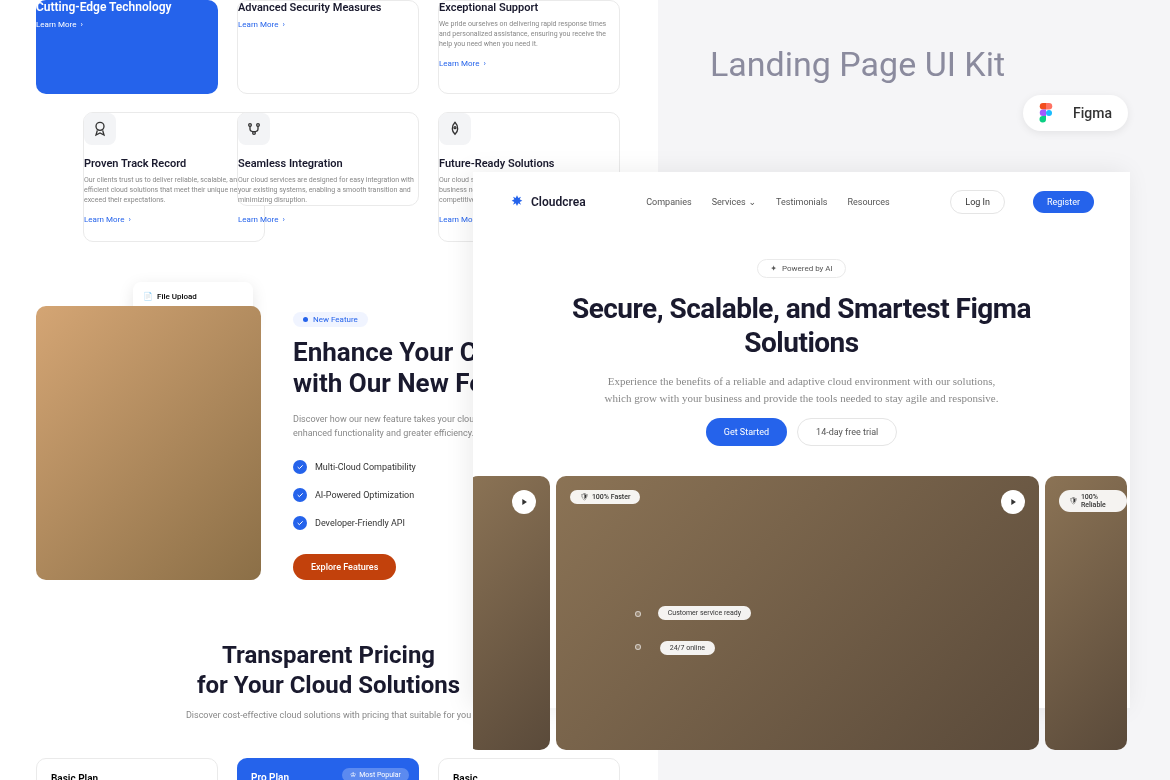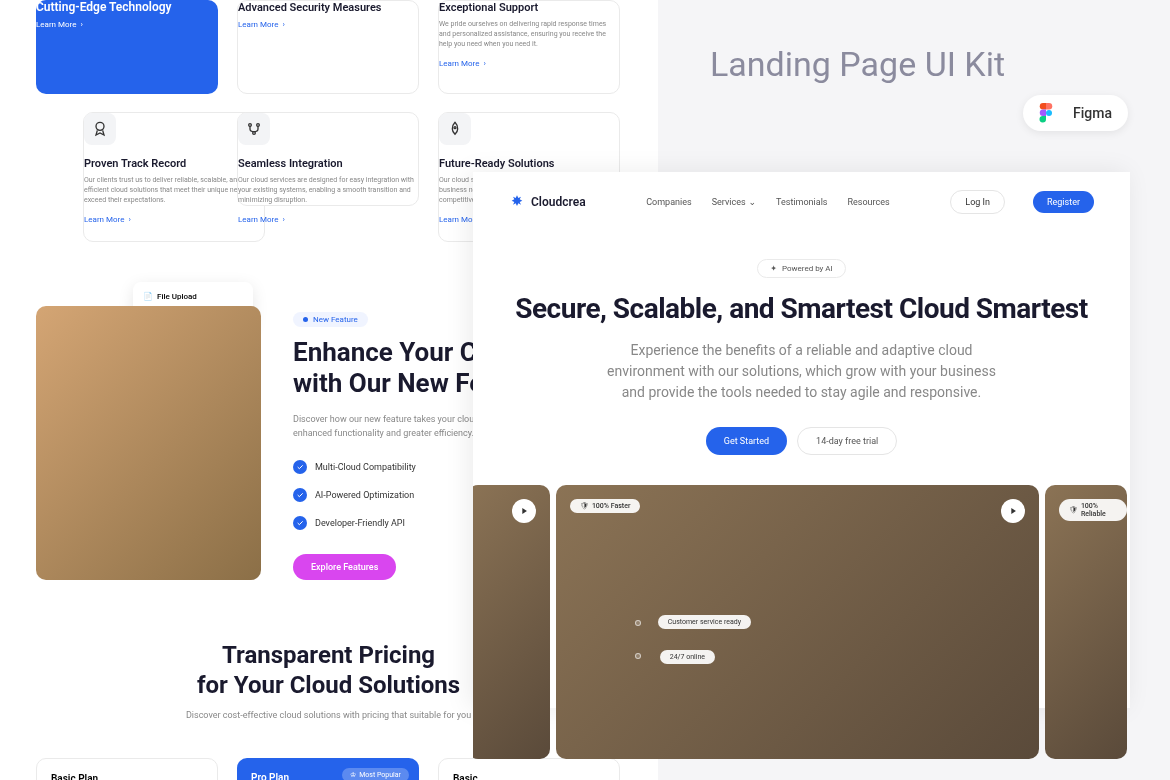--- a/index.html
+++ b/index.html
@@ -36,21 +36,21 @@
 
 .feature-section { position: absolute; top: 307px; left: 293px; width: 360px; }
 .new-badge { display: inline-flex; align-items: center; gap: 5px; background: #f0f4ff; border-radius: 12px; padding: 3px 10px; font-size: 8px; color: #2563eb; margin-bottom: 10px; }
 .new-badge .dot { width: 5px; height: 5px; background: #2563eb; border-radius: 50%; }
 .feature-h { font-size: 26px; font-weight: 700; color: #1a1a2e; line-height: 1.2; margin-bottom: 14px; }
 .feature-p { font-size: 9px; color: #888; line-height: 1.5; margin-bottom: 20px; }
 .feature-list { display: grid; grid-template-columns: 1fr 1fr; gap: 14px 20px; margin-bottom: 24px; }
 .feature-item { display: flex; align-items: center; gap: 8px; font-size: 9px; color: #333; }
 .check { width: 14px; height: 14px; background: #2563eb; border-radius: 50%; display: flex; align-items: center; justify-content: center; flex-shrink: 0; }
 .check svg { width: 8px; height: 8px; }
-.explore-btn { background: #d946ef; color: #fff; border: none; border-radius: 18px; padding: 8px 18px; font-size: 9px; font-weight: 500; cursor: pointer; }
+.explore-btn { background: #c2410c; color: #fff; border: none; border-radius: 18px; padding: 8px 18px; font-size: 9px; font-weight: 500; cursor: pointer; }
 
 .pricing-section { position: absolute; top: 640px; left: 36px; width: 585px; text-align: center; }
 .pricing-h { font-size: 24px; font-weight: 700; color: #1a1a2e; line-height: 1.25; margin-bottom: 10px; }
 .pricing-p { font-size: 9px; color: #888; margin-bottom: 30px; }
 .plan-card { position: absolute; background: #fff; border: 1px solid #eaeaea; border-radius: 10px; padding: 14px; width: 182px; text-align: left; }
 .plan1 { top: 758px; left: 36px; }
 .plan2 { top: 758px; left: 237px; background: #2563eb; border: none; color: #fff; }
 .plan3 { top: 758px; left: 438px; }
 .plan-name { font-size: 10px; font-weight: 600; }
 .plan2 .plan-name { color: #fff; }
@@ -62,21 +62,21 @@
 .logo-icon { width: 16px; height: 16px; }
 .nav-links { display: flex; gap: 20px; }
 .nav-links a { font-size: 9px; color: #555; text-decoration: none; display: flex; align-items: center; gap: 3px; }
 .nav-actions { display: flex; gap: 28px; align-items: center; }
 .login-btn { font-size: 9px; color: #333; background: #fff; border: 1px solid #e5e5e5; border-radius: 16px; padding: 6px 14px; cursor: pointer; }
 .register-btn { font-size: 9px; color: #fff; background: #2563eb; border: none; border-radius: 16px; padding: 6px 14px; cursor: pointer; }
 
 .hero { text-align: center; padding: 24px 40px 30px; }
 .ai-badge { display: inline-flex; align-items: center; gap: 5px; background: #fff; border: 1px solid #eaeaea; border-radius: 14px; padding: 4px 12px; font-size: 8px; color: #555; margin-bottom: 14px; }
 .hero-h { font-size: 28px; font-weight: 700; color: #1a1a2e; line-height: 1.2; margin-bottom: 14px; letter-spacing: -0.5px; }
-.hero-p { font-size: 14px; color: #888; line-height: 1.5; max-width: 400px; margin: 0 auto 24px; }
+.hero-p { font-size: 11px; color: #888; line-height: 1.5; max-width: 400px; margin: 0 auto 12px; font-family: Liberation Serif, serif; }
 .hero-actions { display: flex; gap: 10px; justify-content: center; }
 .get-started { background: #2563eb; color: #fff; border: none; border-radius: 18px; padding: 8px 18px; font-size: 9px; cursor: pointer; }
 .trial-btn { background: #fff; color: #555; border: 1px solid #e5e5e5; border-radius: 18px; padding: 8px 18px; font-size: 9px; cursor: pointer; }
 
 .gallery { display: flex; gap: 6px; padding: 0 0 20px; overflow: hidden; }
 .gallery-item { flex-shrink: 0; height: 274px; border-radius: 10px; background: linear-gradient(135deg, #8b7355 0%, #5a4a3a 100%); position: relative; }
 .g1 { width: 82px; margin-left: -5px; }
 .g2 { width: 483px; }
 .g3 { width: 82px; }
 .play-btn { position: absolute; top: 14px; right: 14px; width: 24px; height: 24px; background: #fff; border-radius: 50%; display: flex; align-items: center; justify-content: center; }
@@ -290,21 +290,21 @@
       <button class="login-btn">Log In</button>
       <button class="register-btn">Register</button>
     </div>
   </div>
 
   <div class="hero">
     <div class="ai-badge">
         <span>✦</span>
         <span>Powered by AI</span>
       </div>
-    <h1 class="hero-h">Secure, Scalable, and Smartest Cloud Smartest</h1>
+    <h1 class="hero-h">Secure, Scalable, and Smartest Figma Solutions</h1>
     <p class="hero-p">Experience the benefits of a reliable and adaptive cloud environment with our solutions, which grow with your business and provide the tools needed to stay agile and responsive.</p>
     <div class="hero-actions">
       <button class="get-started">Get Started</button>
       <button class="trial-btn">14-day free trial</button>
     </div>
   </div>
 
   <div class="gallery">
     <div class="gallery-item g1">
       <div class="play-btn">

